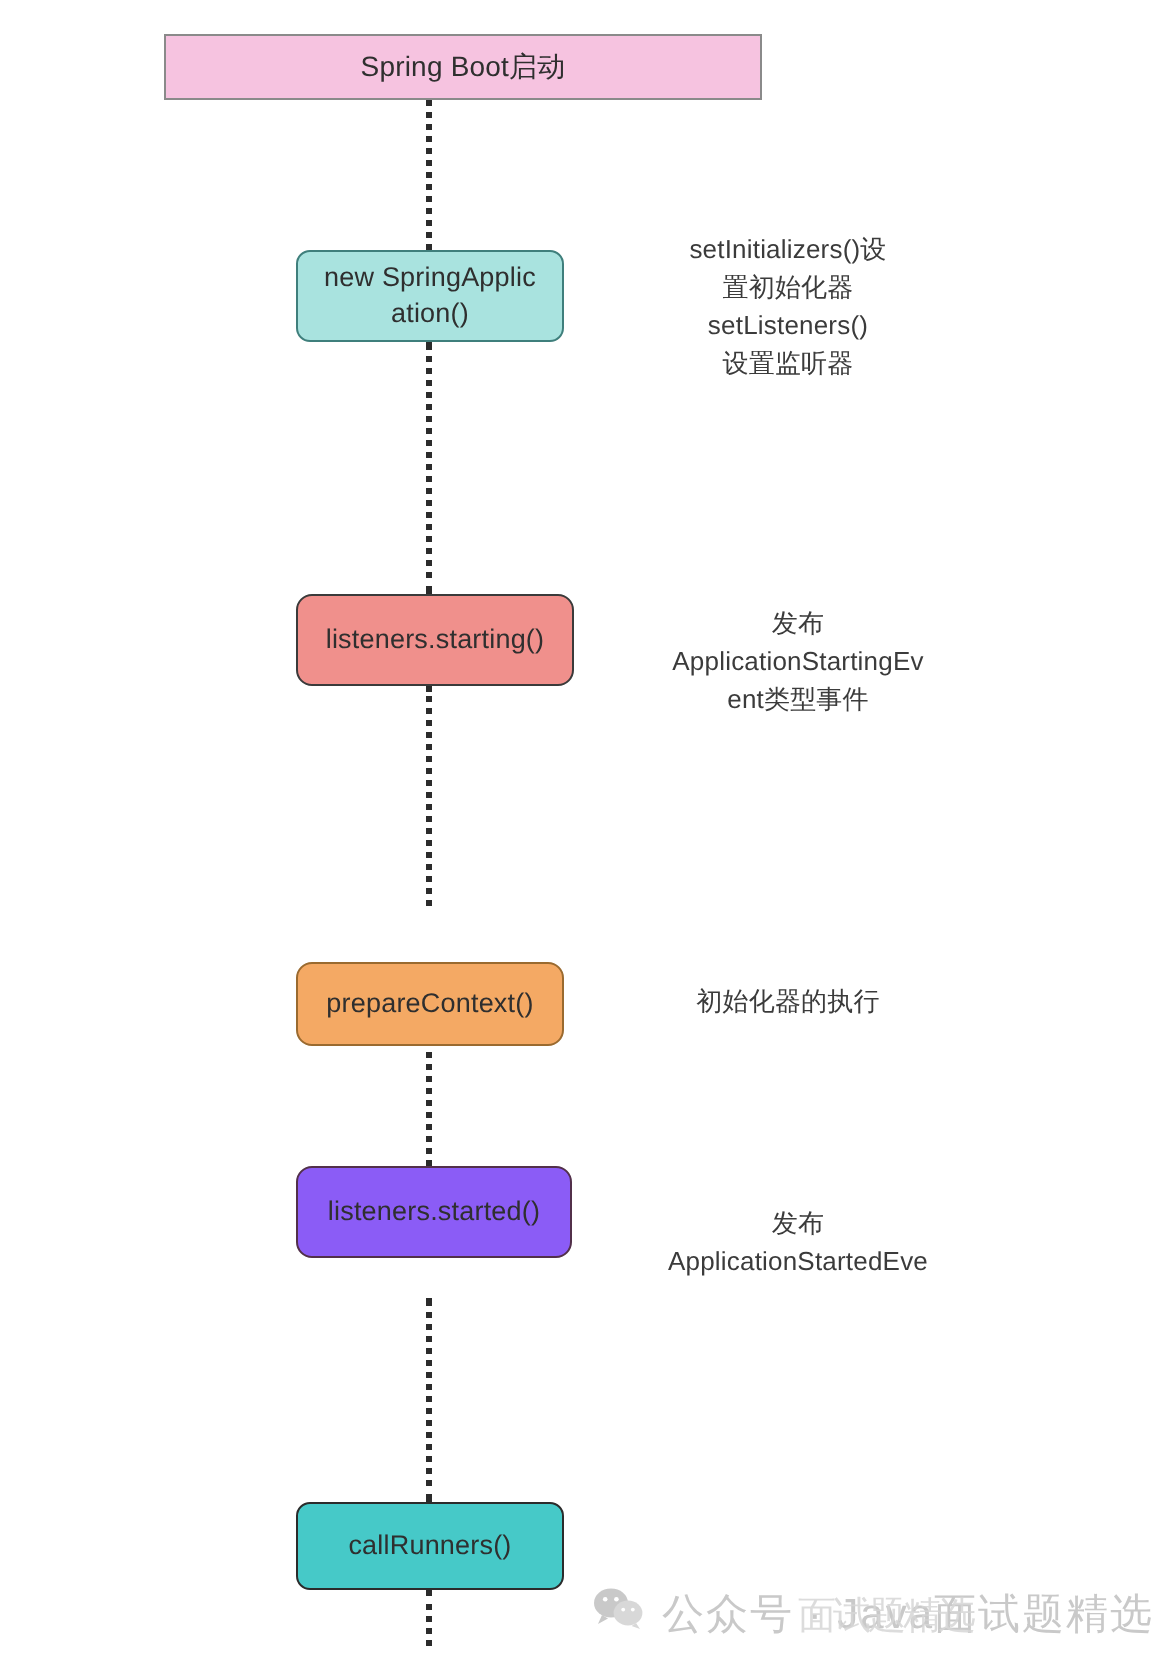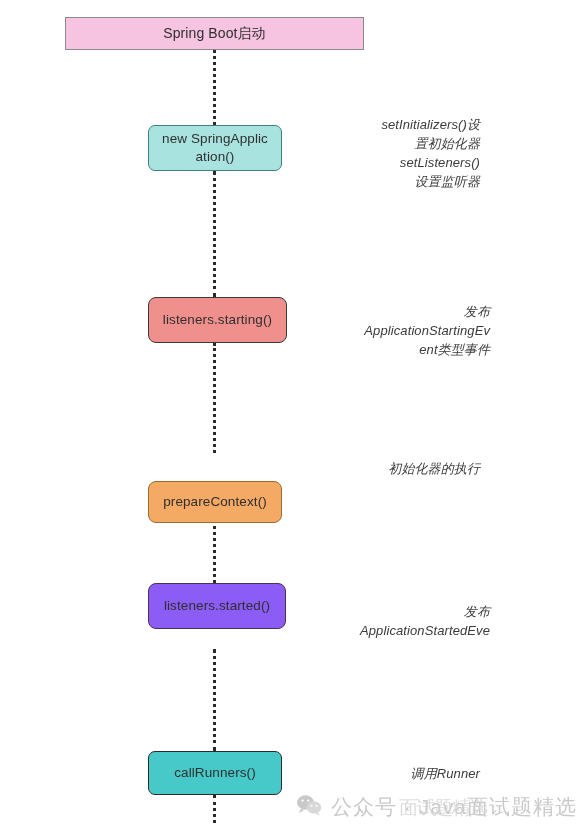--- a/index.html
+++ b/index.html
@@ -38,21 +38,21 @@
     justify-content: center;
     text-align: center;
     color: #2f2f2f;
     font-size: 13.5px;
     line-height: 1.35;
     letter-spacing: 0.1px;
     padding: 2px 6px;
   }
 
   .node-start {
-    left: 65px;
+    left: 82px;
     top: 17px;
     width: 299px;
     height: 33px;
     background: #f6c3e0;
     border: 1px solid #8a8a8a;
     border-radius: 0;
     font-size: 14px;
   }
 
   .node-newapp {
@@ -102,31 +102,30 @@
     width: 134px;
     height: 44px;
     background: #46c9c8;
     border: 1.6px solid #2b2b2b;
     border-radius: 7px;
   }
 
   
   .annot {
     position: absolute;
-    text-align: right;
+    text-align: center;
     color: #3b3b3b;
     font-size: 13px;
     line-height: 1.45;
     letter-spacing: 0.1px;
-    font-style: italic;
   }
 
   .annot-newapp      { left: 308px; top: 116px; width: 172px; }
   .annot-starting    { left: 308px; top: 303px; width: 182px; }
-  .annot-prepare     { left: 308px; top: 460px; width: 172px; }
+  .annot-prepare     { left: 308px; top: 492px; width: 172px; }
   .annot-started     { left: 308px; top: 603px; width: 182px; }
   .annot-callrunners { left: 308px; top: 765px; width: 172px; }
 
   
   .watermark {
     position: absolute;
     left: 296px;
     top: 793px;
     display: flex;
     align-items: flex-end;
@@ -206,23 +205,20 @@
 
   <div class="annot annot-prepare">
     <div>初始化器的执行</div>
   </div>
 
   <div class="annot annot-started">
     <div>发布</div>
     <div>ApplicationStartedEve</div>
   </div>
 
-  <div class="annot annot-callrunners">
-    <div>调用Runner</div>
-  </div>
 
   <div class="watermark">
     <span class="wechat-icon">
       <svg width="26" height="22" viewBox="0 0 26 22" aria-hidden="true">
         <ellipse cx="9.5" cy="8.5" rx="8.5" ry="7.2" fill="#c9c9c9"></ellipse>
         <path d="M5 14.5 L3 19 L8 16.2 Z" fill="#c9c9c9"></path>
         <ellipse cx="18" cy="13.5" rx="7.2" ry="6.2" fill="#d8d8d8"></ellipse>
         <path d="M22 18.5 L24 21.5 L19.8 20 Z" fill="#d8d8d8"></path>
         <circle cx="6.6" cy="6.6" r="1.15" fill="#ffffff"></circle>
         <circle cx="12.2" cy="6.6" r="1.15" fill="#ffffff"></circle>

